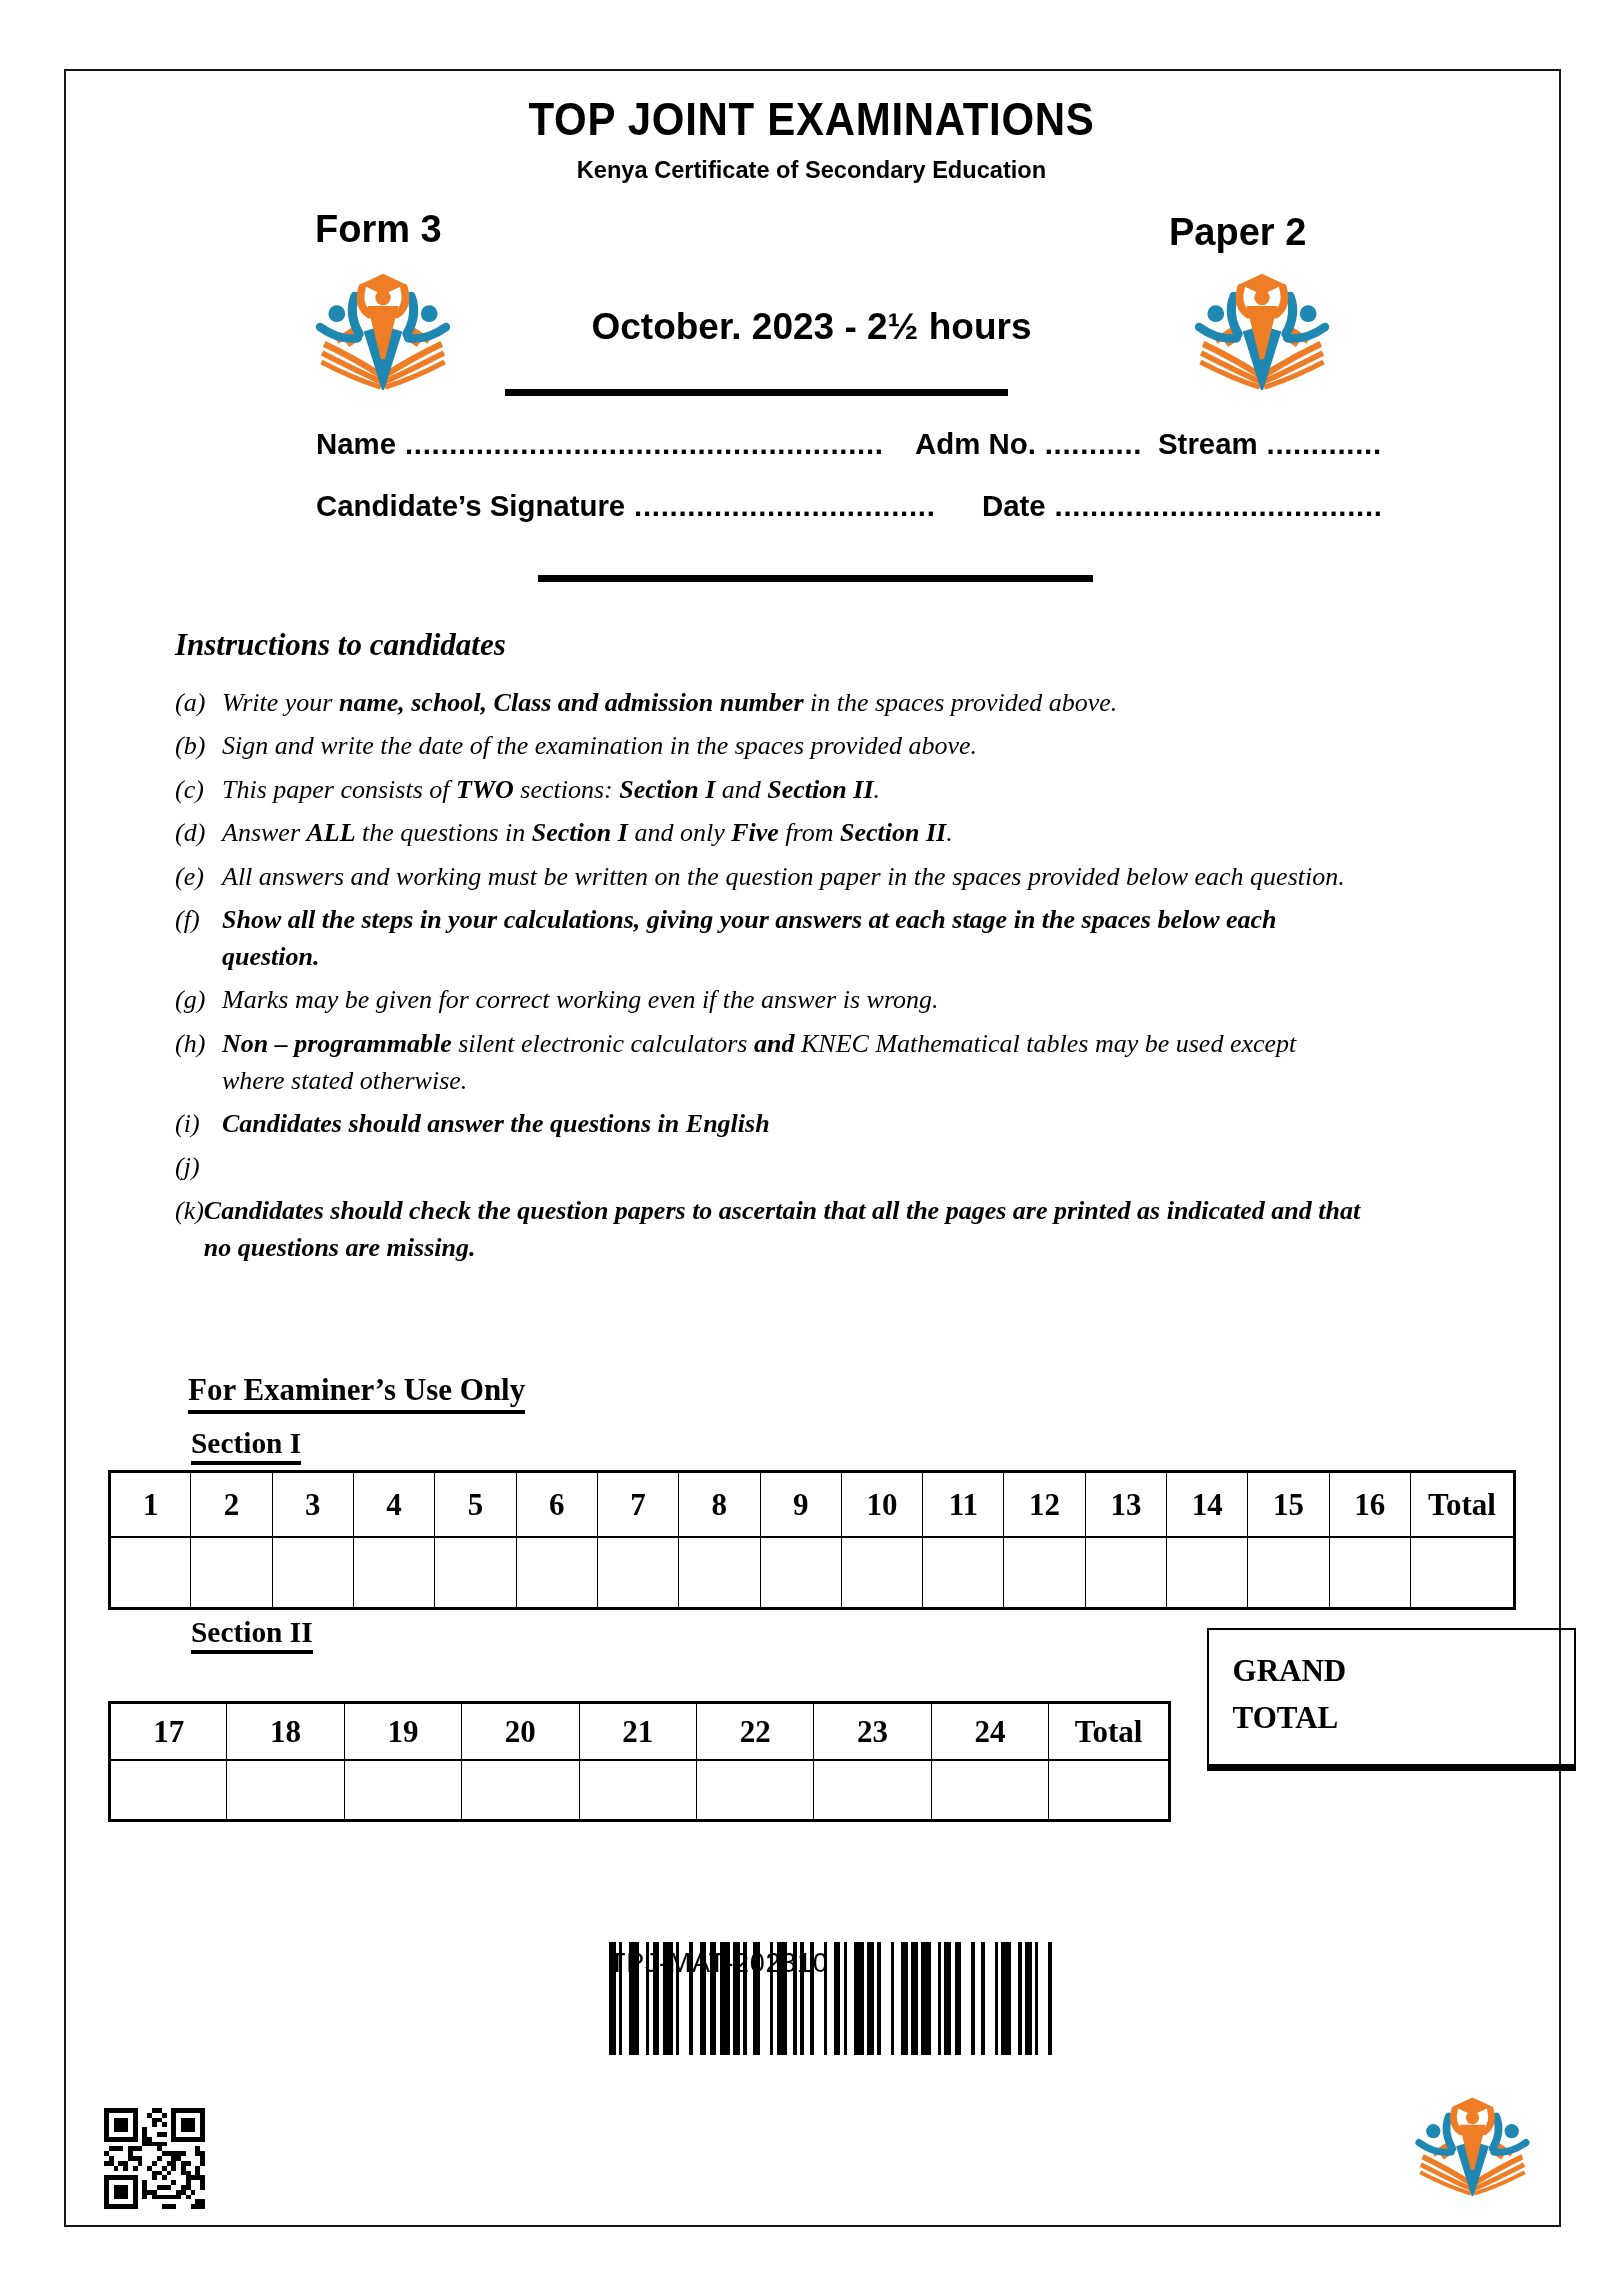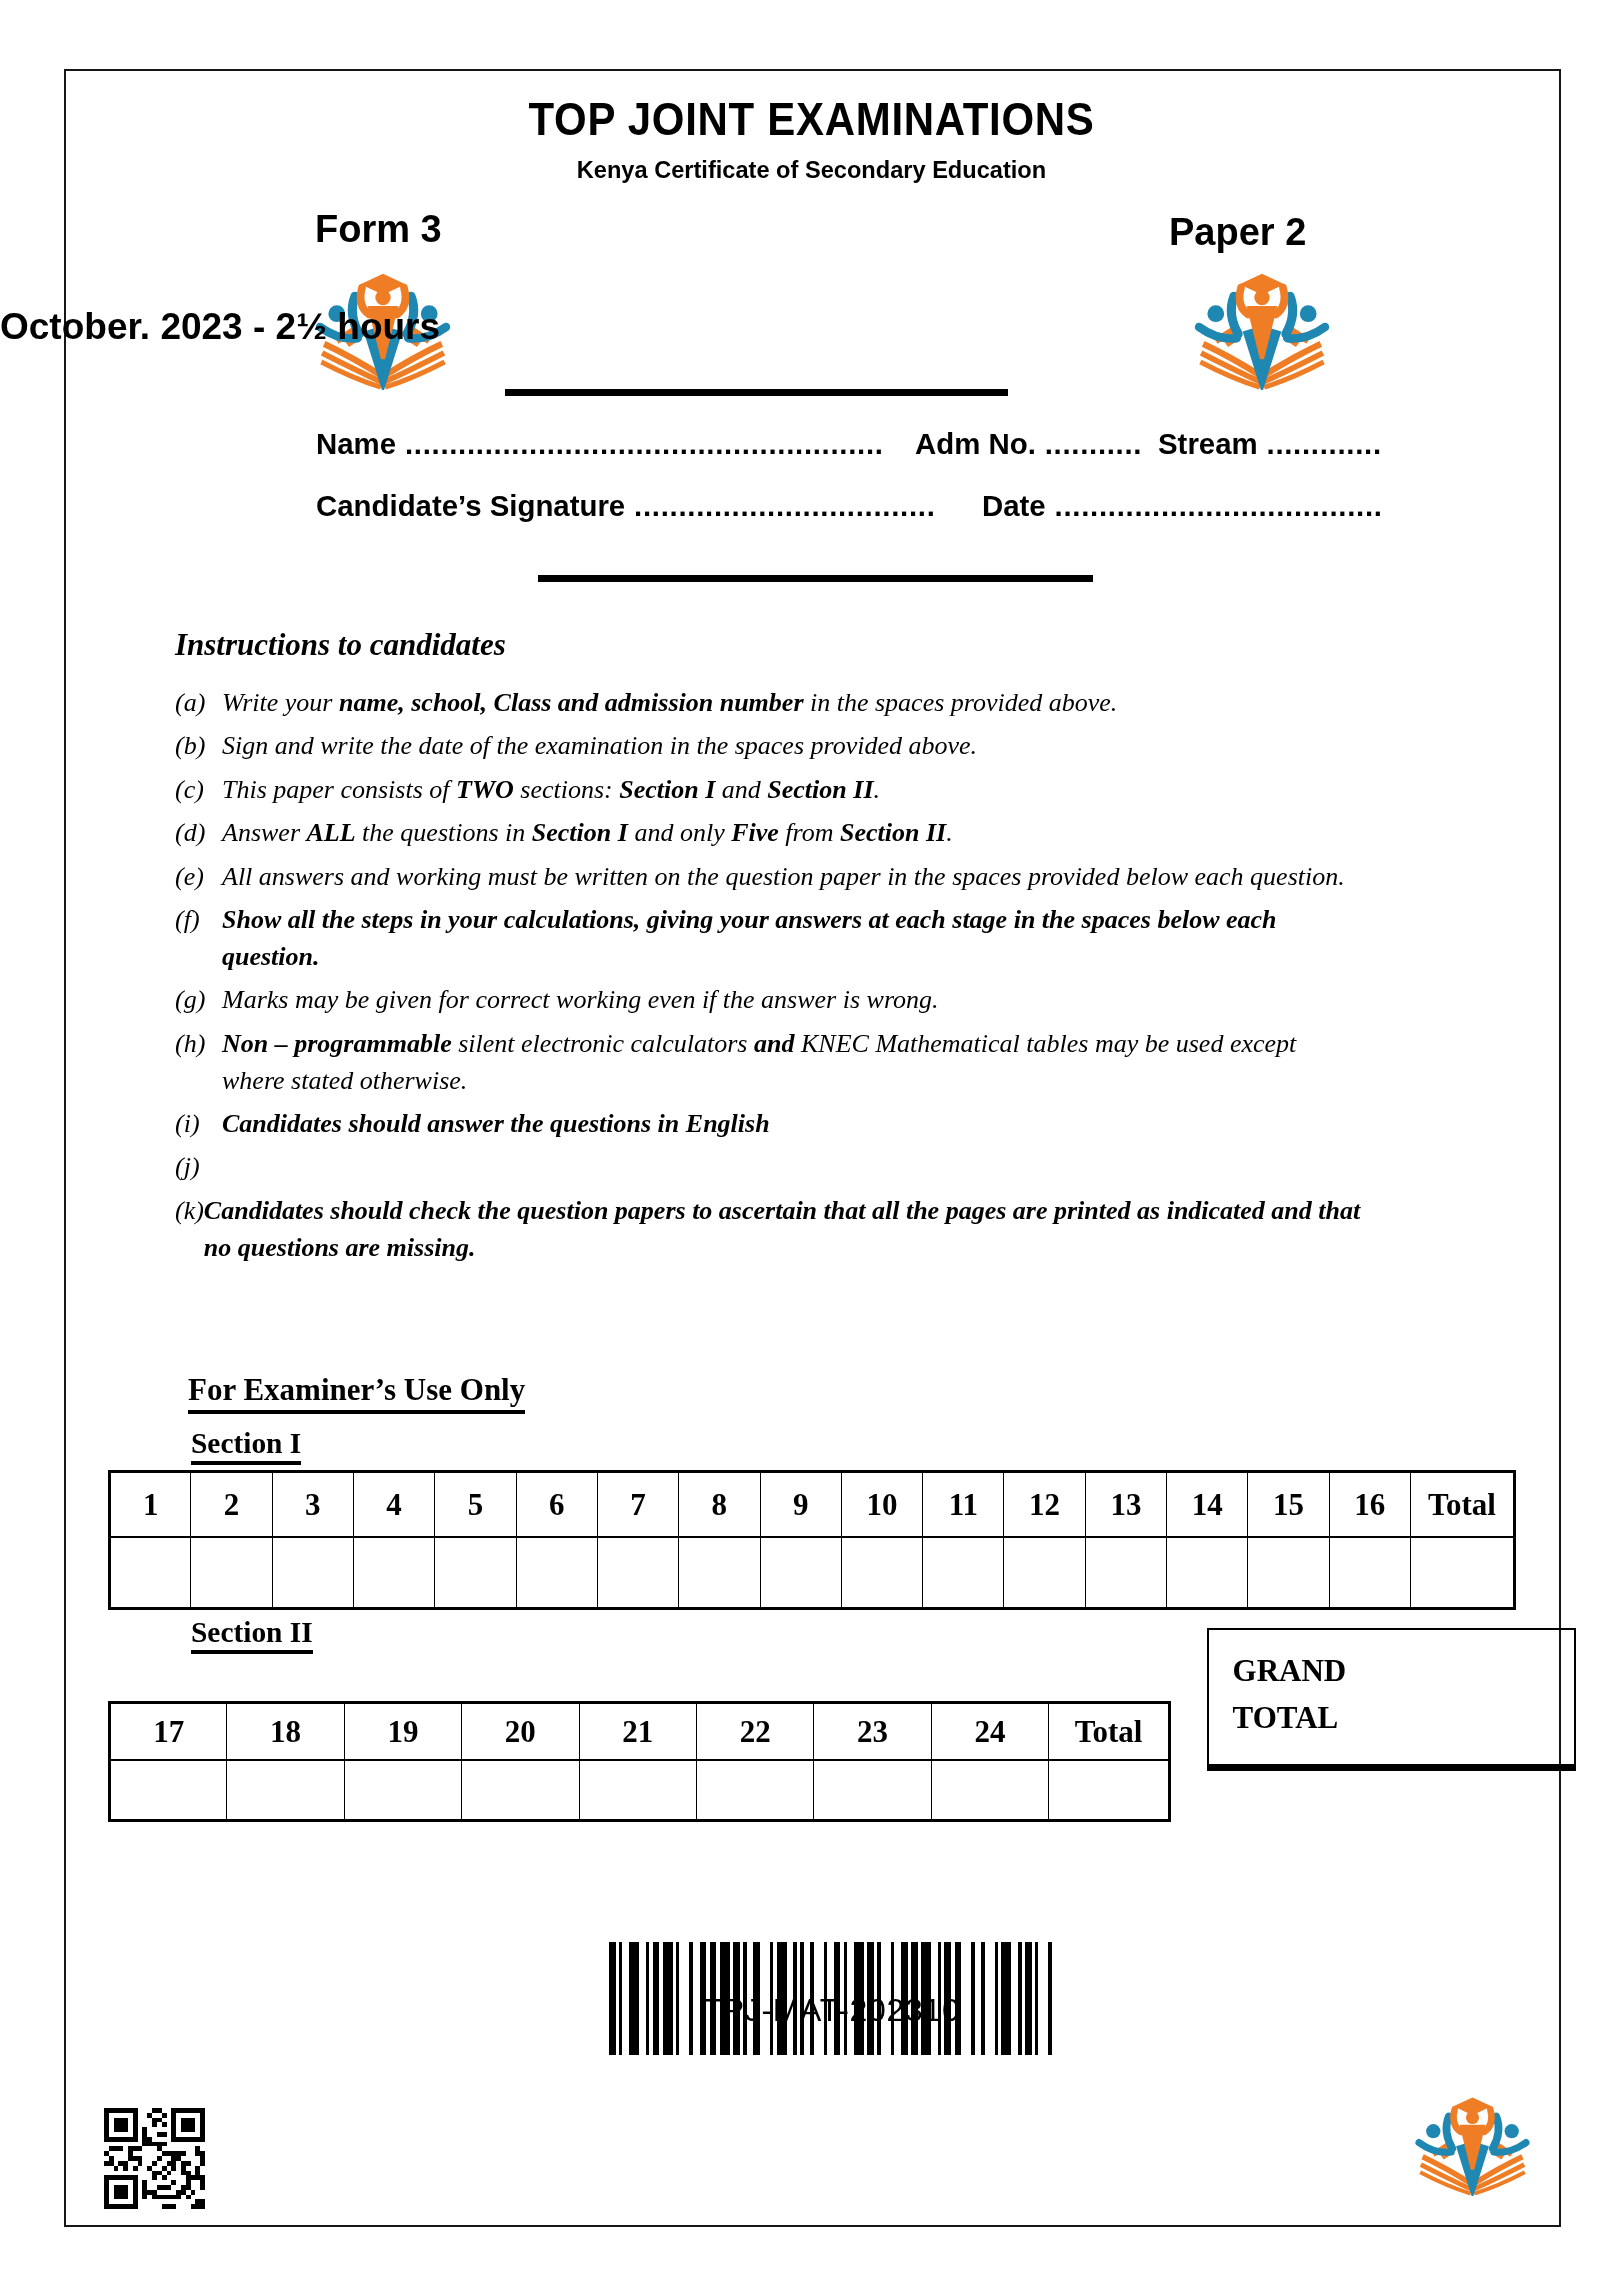--- a/index.html
+++ b/index.html
@@ -9,21 +9,21 @@
 
   
   .h-title{position:absolute;left:0;right:0;top:96px;text-align:center;
            font-size:42px;font-weight:700;letter-spacing:0.7px;transform:scaleY(1.10);}
   .h-sub{position:absolute;left:0;right:0;top:157px;text-align:center;font-size:23.6px;font-weight:700;}
   .h-form{position:absolute;left:315px;top:208px;font-size:38px;font-weight:700;}
   .h-paper{position:absolute;left:1169px;top:211px;font-size:38px;font-weight:700;}
   .h-subject{position:absolute;left:0;right:0;top:225px;display:flex;justify-content:center;align-items:center;gap:26px;}
   .h-subject .bar{width:48px;height:9.8px;background:#000;}
   .h-subject .txt{font-size:41px;font-weight:700;letter-spacing:3.3px;transform:scaleY(1.08);}
-  .h-session{position:absolute;left:0;right:0;top:306px;font-size:37px;font-weight:700;}
+  .h-session{position:absolute;left:0;right:0;top:306px;text-align:center;font-size:37px;font-weight:700;}
   .rule{position:absolute;background:#000;height:6.5px;}
   .rule1{left:505px;top:389px;width:503px;}
   .rule2{left:538px;top:575px;width:555px;}
 
   .fld{position:absolute;font-size:29.4px;font-weight:700;white-space:nowrap;}
   .f-name{left:316px;top:427px;}
   .f-adm{left:915px;top:427px;}
   .f-stream{left:1158px;top:427px;}
   .f-sig{left:316px;top:489px;}
   .f-date{left:982px;top:489px;}
@@ -62,21 +62,21 @@
 
   .grand{position:absolute;left:1207px;top:1628px;width:369px;height:143px;box-sizing:border-box;
          border:2.6px solid #000;border-bottom:7.2px solid #000;
          font-family:"Liberation Serif",serif;font-weight:700;font-size:31px;line-height:1.5;
          padding:18.3px 0 0 23.6px;}
   .grand span{display:inline-block;width:196px;}
 
   
   .barcode{position:absolute;left:609px;top:1942px;width:445px;height:113px;display:flex;}
   .barcode span{height:100%;flex:none;}
-  .bc-label{position:absolute;left:609px;top:1992px;width:445px;text-align:center;font-size:32px;letter-spacing:0.7px;}
+  .bc-label{position:absolute;left:609px;top:1948px;width:445px;text-align:left;font-size:27px;letter-spacing:0.7px;}
   .qr{position:absolute;left:104px;top:2108px;width:101px;height:101px;}
   .qr svg{width:100%;height:100%;shape-rendering:crispEdges;}
 </style>
 </head>
 <body>
 
 <div class="page">
   <div class="frame"></div>
 
   <svg width="0" height="0" style="position:absolute" aria-hidden="true">

